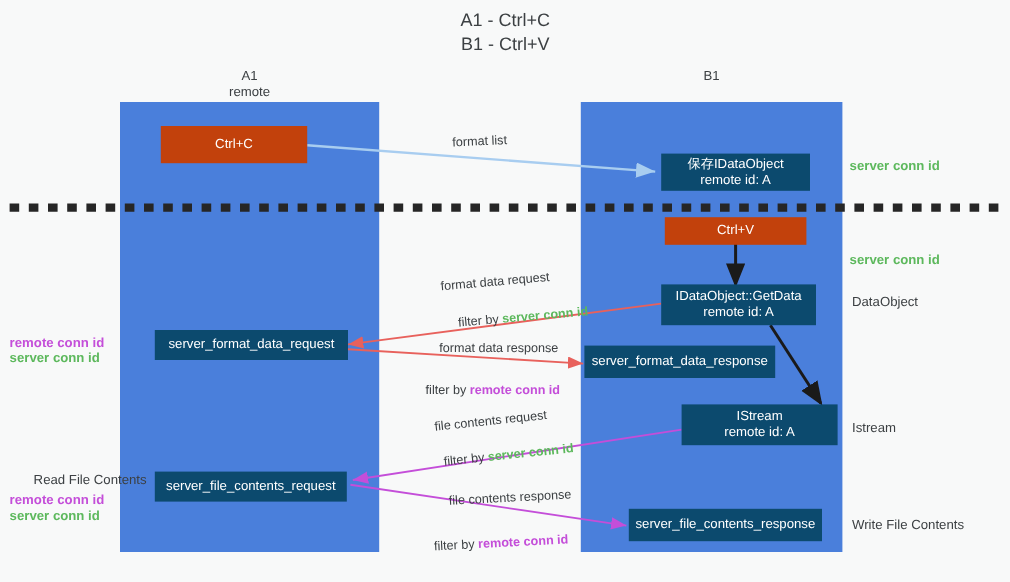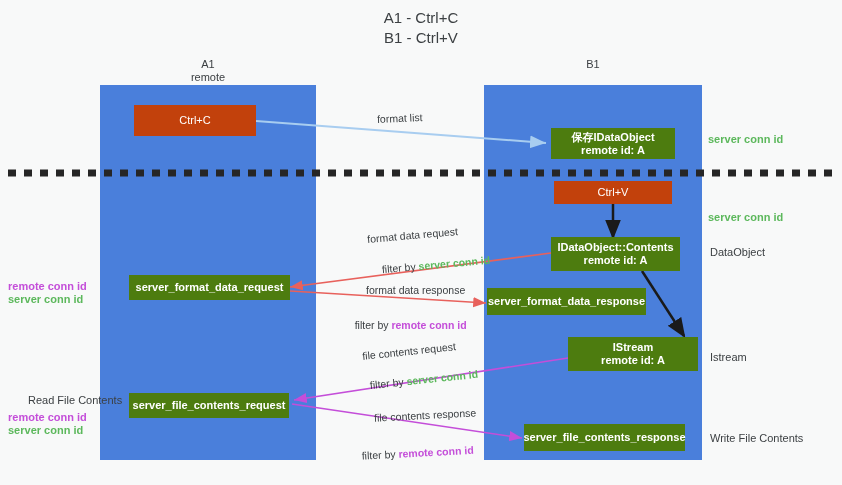--- a/index.html
+++ b/index.html
@@ -25,21 +25,21 @@
 
   .lane{position:absolute;background:#4a7fdb;}
 
   .box{
     position:absolute;box-sizing:border-box;
     display:flex;align-items:center;justify-content:center;
     text-align:center;color:#ffffff;font-size:11px;line-height:13px;
     white-space:pre;
   }
   .box.green{background:#c2410c;}
-  .box.orange{background:#4d7c0f;font-weight:bold;}
+  .box.orange{background:#0c4a6e;}
 
   .sidelabel{
     position:absolute;font-size:11px;line-height:14px;white-space:pre;
   }
   .c-green{color:#5cb85c;font-weight:bold;}
   .c-purple{color:#c44ed9;font-weight:bold;}
   .c-dark{color:#3c4043;}
 
   .arrowlabel{
     position:absolute;font-size:10.5px;line-height:14px;
@@ -100,21 +100,21 @@
     <line x1="8" y1="173" x2="836" y2="173" stroke="#262626" stroke-width="7" stroke-dasharray="8 8"></line>
   </svg>
 
   <div class="box green" style="left:134px;top:105px;width:122px;height:31px;">Ctrl+C</div>
 
   <div class="box orange" style="left:551px;top:128px;width:124px;height:31px;">保存IDataObject
 remote id: A</div>
 
   <div class="box green" style="left:554px;top:181px;width:118px;height:23px;">Ctrl+V</div>
 
-  <div class="box orange" style="left:551px;top:237px;width:129px;height:34px;">IDataObject::Contents
+  <div class="box orange" style="left:551px;top:237px;width:129px;height:34px;">IDataObject::GetData
 remote id: A</div>
 
   <div class="box orange" style="left:487px;top:288px;width:159px;height:27px;">server_format_data_response</div>
 
   <div class="box orange" style="left:129px;top:275px;width:161px;height:25px;">server_format_data_request</div>
 
   <div class="box orange" style="left:568px;top:337px;width:130px;height:34px;">IStream
 remote id: A</div>
 
   <div class="box orange" style="left:129px;top:393px;width:160px;height:25px;">server_file_contents_request</div>

